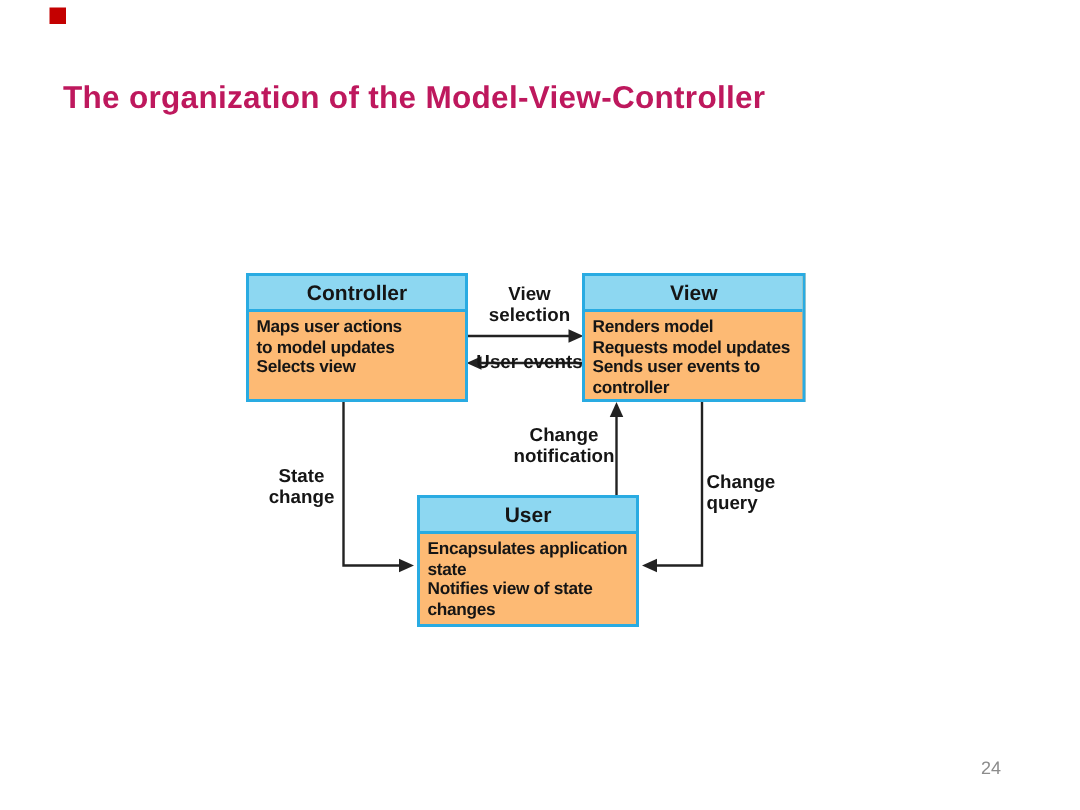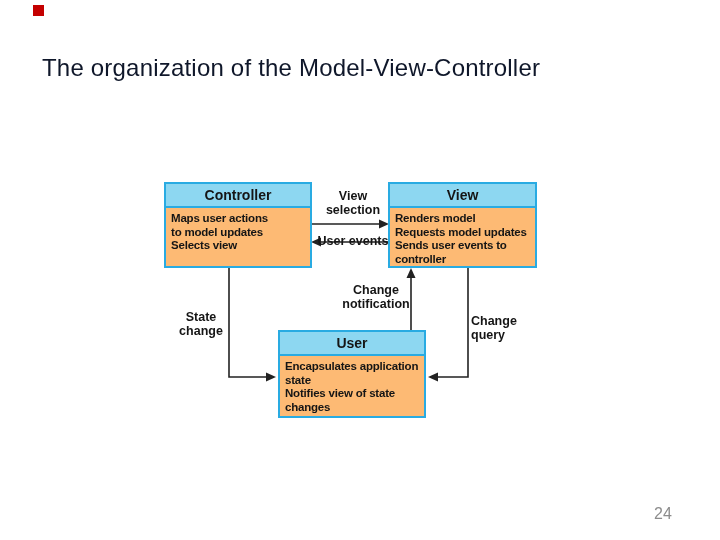--- a/index.html
+++ b/index.html
@@ -13,30 +13,30 @@
   }
   #accent-marker {
     position: absolute;
     left: 33px; top: 5px;
     width: 11px; height: 11px;
     background: #c40000;
   }
   #slide-title {
     position: absolute;
     left: 42px; top: 54px;
-    font-size: 24px;
-    font-weight: normal;
-    color: #0f172a;
+    font-size: 21px;
+    font-weight: bold;
+    color: #be185d;
     letter-spacing: 0.2px;
     white-space: nowrap;
   }
   #page-number {
     position: absolute;
     left: 654px; top: 505px;
-    font-size: 16px;
+    font-size: 12px;
     color: #8c8c8c;
   }
   .box {
     position: absolute;
     box-sizing: border-box;
     border: 2px solid #29abe2;
     background: #fdba74;
   }
   .box-header {
     box-sizing: border-box;

